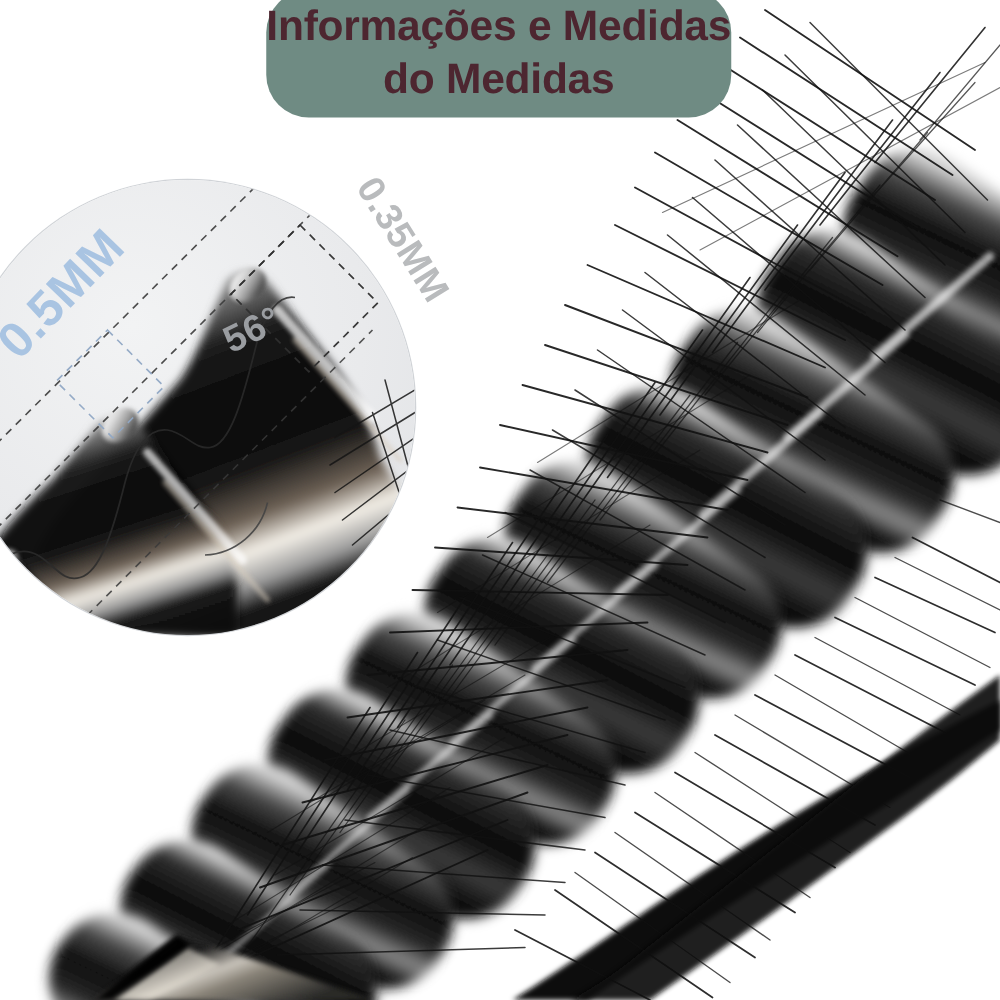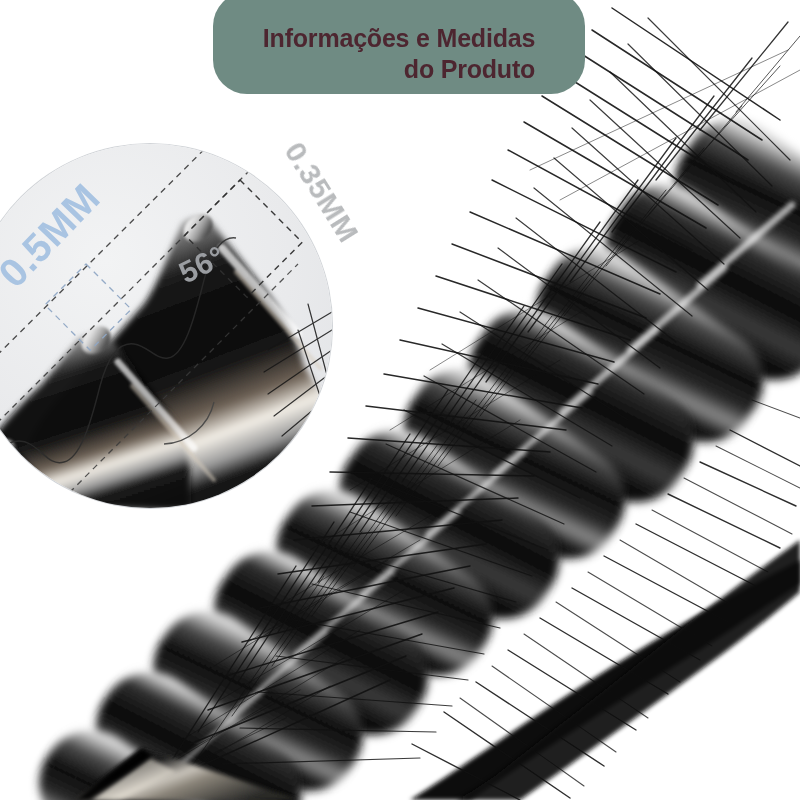--- a/index.html
+++ b/index.html
@@ -75,24 +75,24 @@
     background:#6f8b83;
     border-radius:34px;
     display:flex;
     align-items:flex-end;
     justify-content:center;
     padding-bottom:10px;
     z-index:40;
   }
   #banner-title {
     color:#4d2630;
-    font-size:25px;
+    font-size:34px;
     font-weight:bold;
     line-height:1.22;
-    text-align:right;
+    text-align:center;
     letter-spacing:-0.2px;
   }
 </style>
 </head>
 <body>
 
 <div id="stage">
 
   <div id="photo">
     <svg width="800" height="800" viewBox="0 0 800 800" aria-hidden="true">
@@ -473,17 +473,17 @@
 
   <div class="meas-label" id="label-05mm">0.5MM</div>
 
   <div class="meas-label" id="label-035mm">0.35MM</div>
 
   <div class="meas-label" id="label-56">56°</div>
 
   <div id="banner">
     <div id="banner-title">
       <span>Informações e Medidas</span><br>
-      <span>do Produto</span>
+      <span>do Medidas</span>
     </div>
   </div>
 
 </div>
 
 </body></html>

